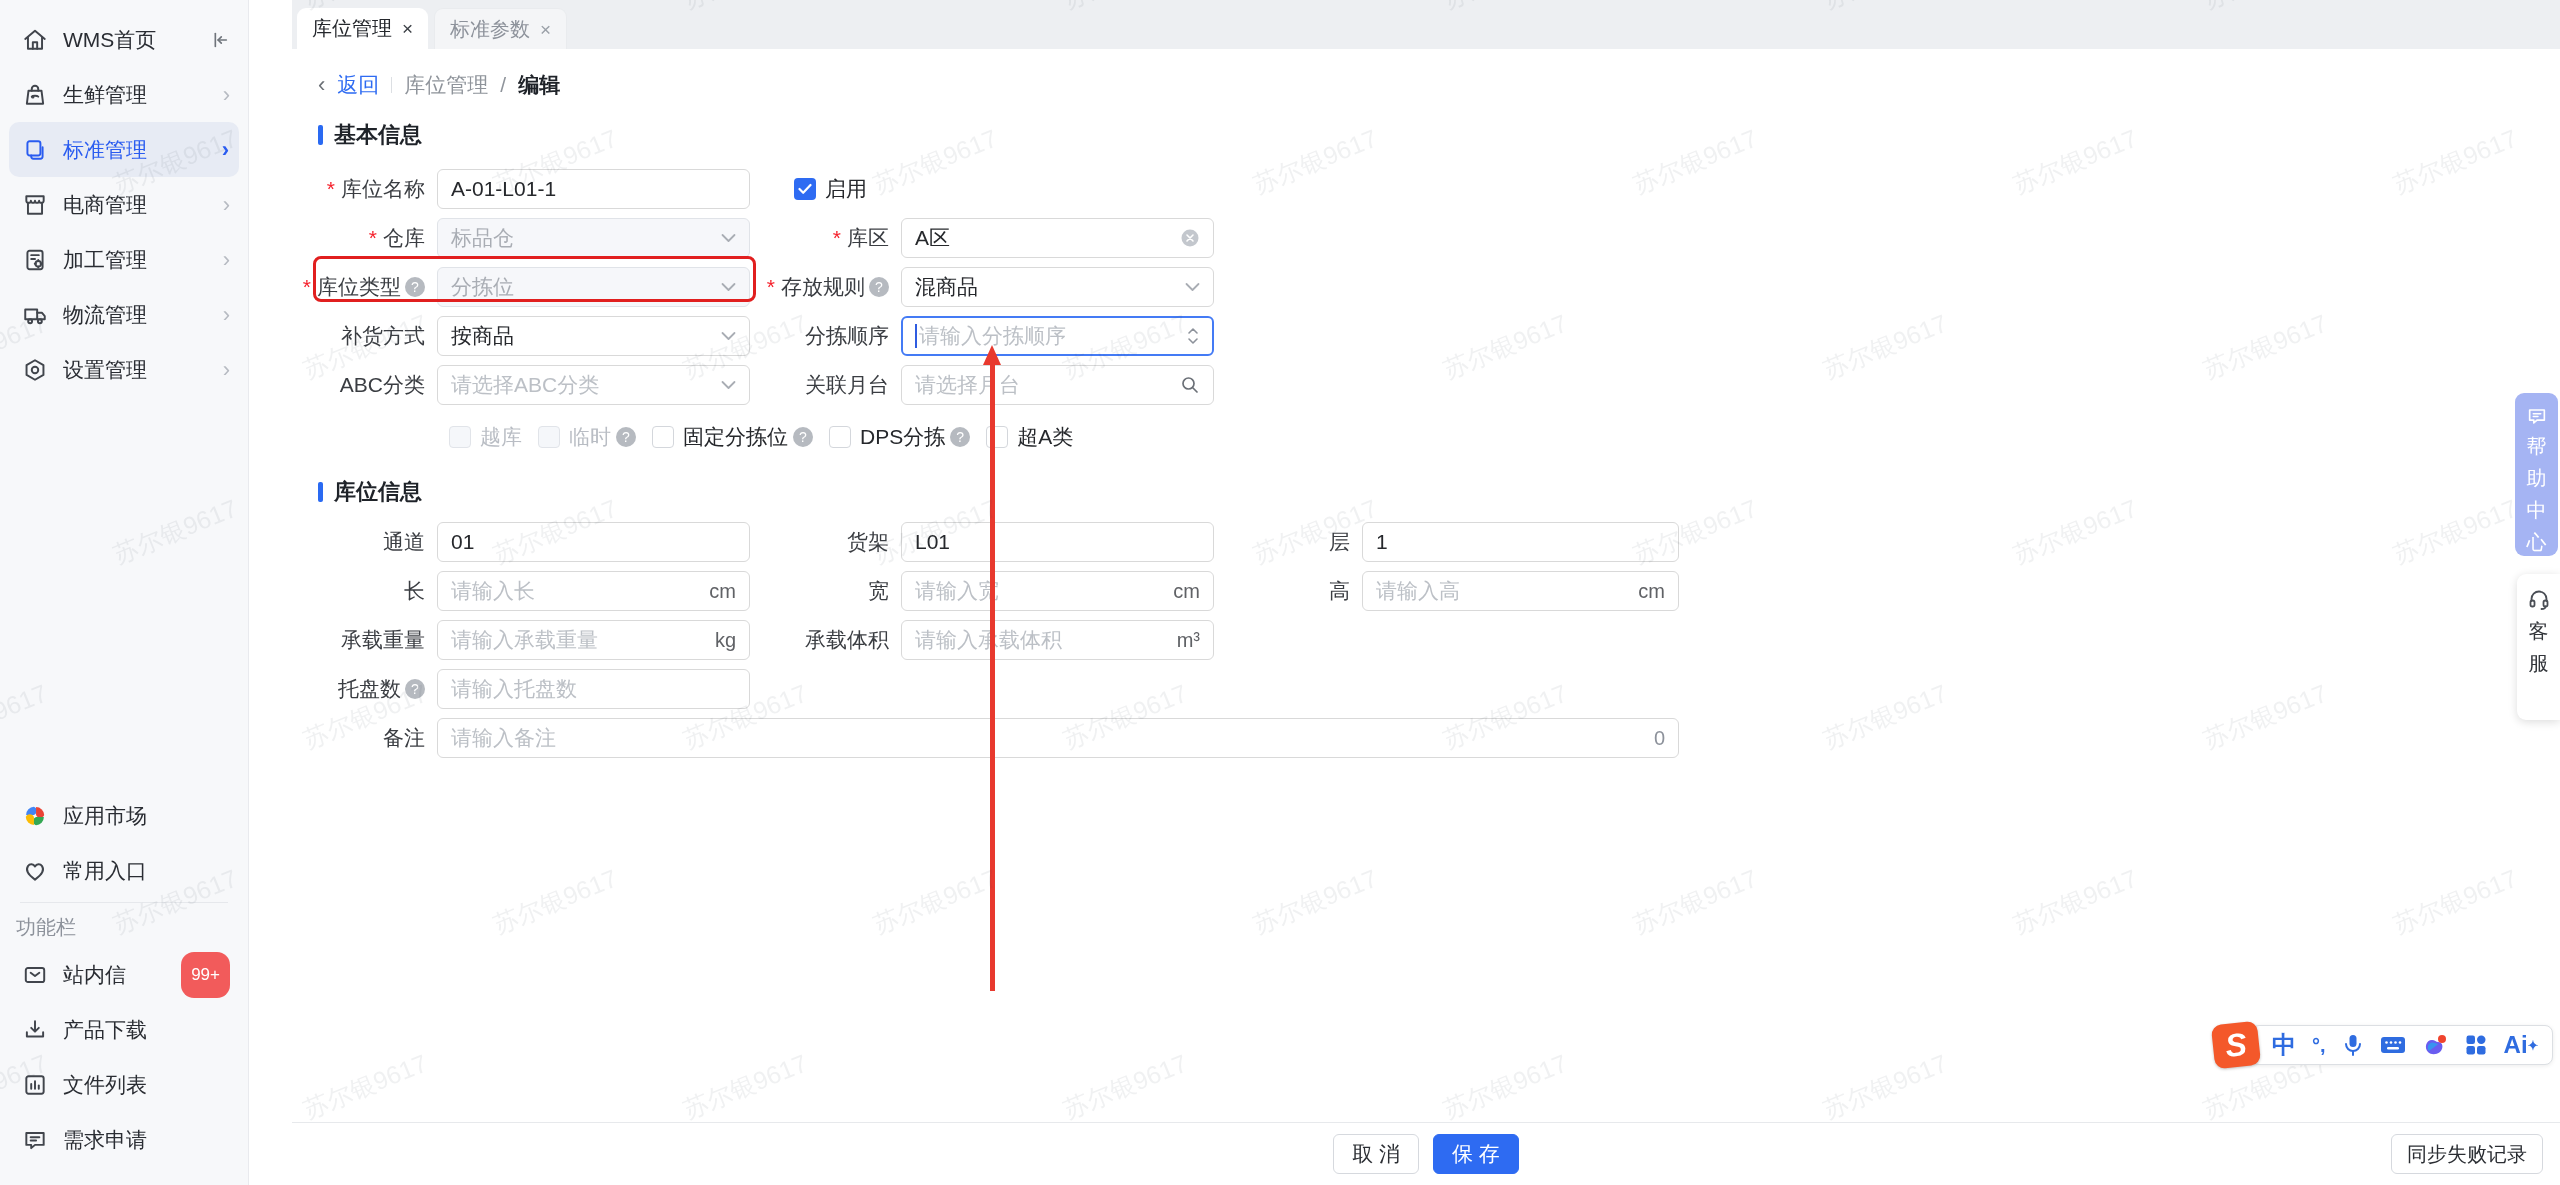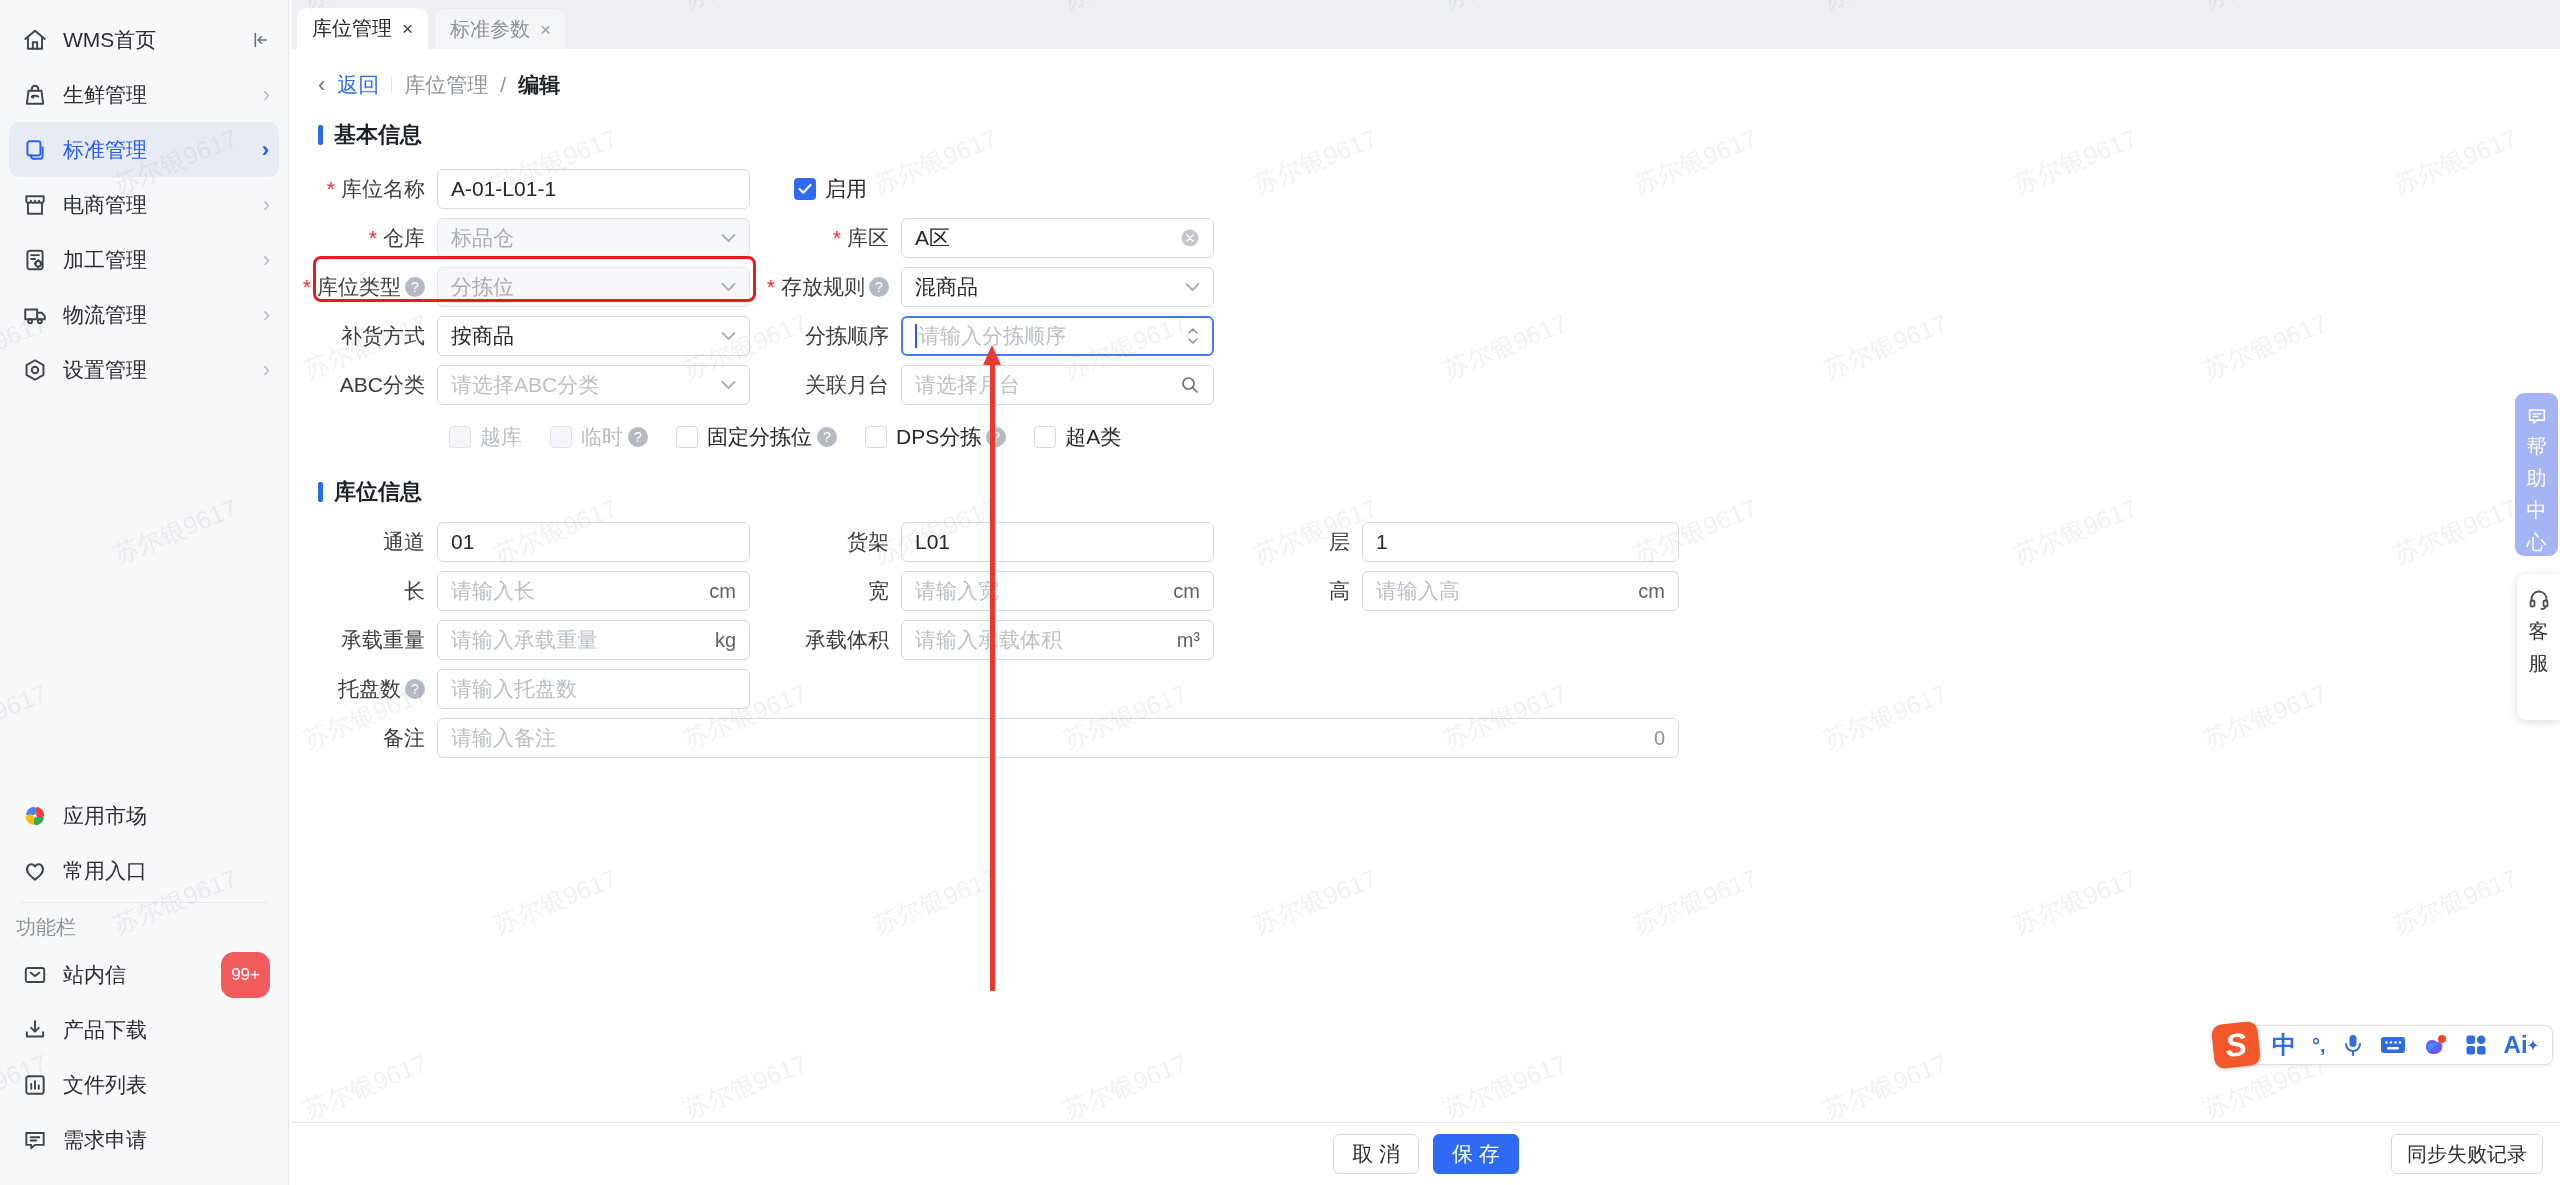--- a/index.html
+++ b/index.html
@@ -4,21 +4,21 @@
 <style>
   * { margin:0; padding:0; box-sizing:border-box; }
   html,body { width:2560px; height:1185px; font-family:"Liberation Sans",sans-serif; background:#fff; overflow:hidden; }
   .page { position:relative; width:2560px; height:1185px; overflow:hidden; }
 
   
   .wm-layer { position:absolute; inset:0; pointer-events:none; z-index:4; overflow:hidden; }
   .wm { position:absolute; transform:rotate(-22deg); color:rgba(60,65,80,.075); font-size:25px; white-space:nowrap; }
 
   
-  .sidebar { position:absolute; left:0; top:0; width:289px; height:1185px; background:#f7f8fa; border-right:1px solid #e9eaee; z-index:2; }
+  .sidebar { position:absolute; left:0; top:0; width:249px; height:1185px; background:#f7f8fa; border-right:1px solid #e9eaee; z-index:2; }
   .side-item { height:55px; display:flex; align-items:center; gap:15px; padding:0 18px 0 22px; font-size:21px; color:#2a2d33; cursor:pointer; }
   .side-item svg { flex:0 0 26px; }
   .side-item .chev { margin-left:auto; color:#b7bbc2; font-size:22px; line-height:1; }
   .side-item.active { margin:0 9px; padding:0 10px 0 13px; background:#e7ebf4; border-radius:10px; color:#2a5cf0; }
   .side-item.active .chev { color:#2a5cf0; font-weight:bold; }
   .side-top { padding-top:12px; }
   .side-bottom { position:absolute; left:0; right:0; top:788px; }
   .side-divider { height:1px; background:#e6e8ec; margin:4px 20px; }
   .side-label { height:40px; display:flex; align-items:center; padding-left:16px; font-size:20px; color:#8d929b; }
   .badge { margin-left:auto; background:#f25b5b; color:#fff; font-size:17px; border-radius:13px; padding:13px 10px; }
@@ -65,21 +65,21 @@
   .unit { color:#606266; font-size:20px; margin-left:8px; }
   .cnt { color:#8d929b; font-size:20px; margin-left:8px; }
 
   .cbx { width:22px; height:22px; border-radius:4px; display:flex; align-items:center; justify-content:center; flex:0 0 22px; cursor:pointer; }
   .cbx.checked { background:#2e6bf2; }
   .cbx.empty { background:#fff; border:1px solid #d4d7dc; }
   .cbx.empty.dis { background:#f5f7fa; border-color:#e1e4e9; }
   .cblabel { font-size:21px; color:#26282c; margin-left:9px; }
   .cb { display:flex; align-items:center; cursor:pointer; }
   .cb.dis .cblabel { color:#b9bdc4; }
-  .cbrow { margin-left:121px; display:flex; align-items:center; gap:28px; height:30px; margin-top:17px;padding-left:12px; }
+  .cbrow { margin-left:121px; display:flex; align-items:center; gap:16px; height:30px; margin-top:17px;padding-left:12px; }
   .cb .q { margin-left:5px; }
   .enable-field { margin-left:24px; display:flex; align-items:center;padding-left:20px; }
 
   
   .red-box { position:absolute; left:21px; top:207px; width:443px; height:46px; border:3px solid #e11f1f; border-radius:8px; z-index:6; pointer-events:none; }
   .red-arrow { position:absolute; left:690px; top:296px; width:20px; height:646px; z-index:6; pointer-events:none; }
   .red-arrow .shaft { position:absolute; left:8px; top:14px; width:5px; height:632px; background:#e8392e; }
   .red-arrow .head { position:absolute; left:1px; top:0; width:0; height:0; border-left:9px solid transparent; border-right:9px solid transparent; border-bottom:20px solid #e8392e; }
 
   

